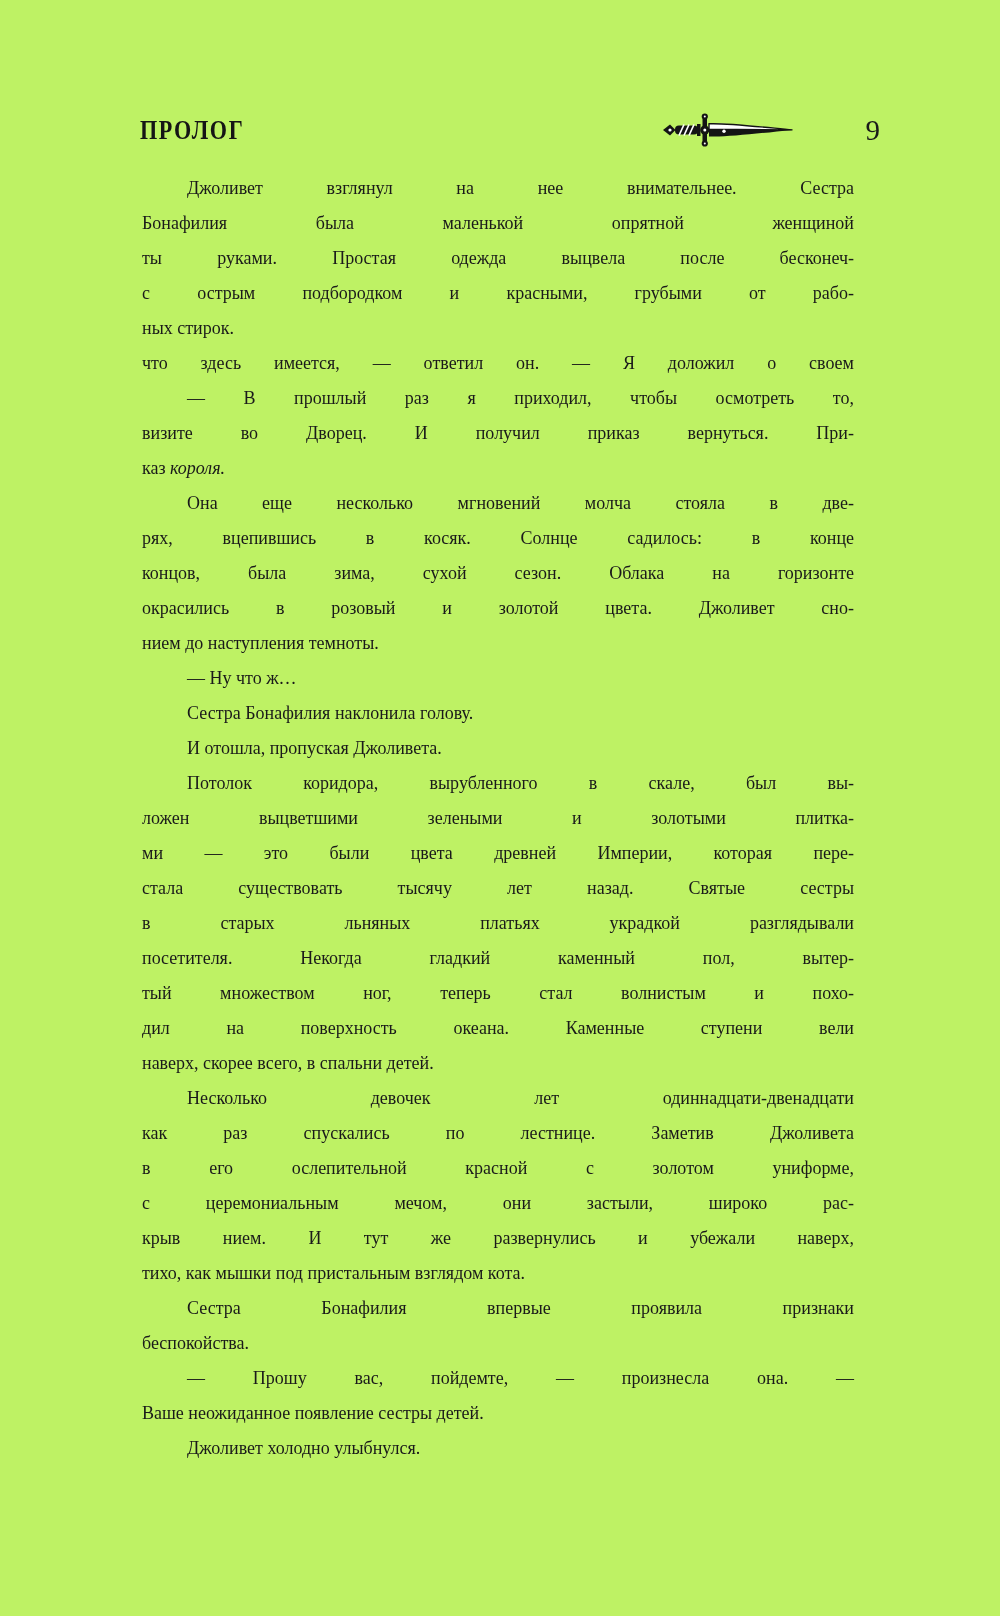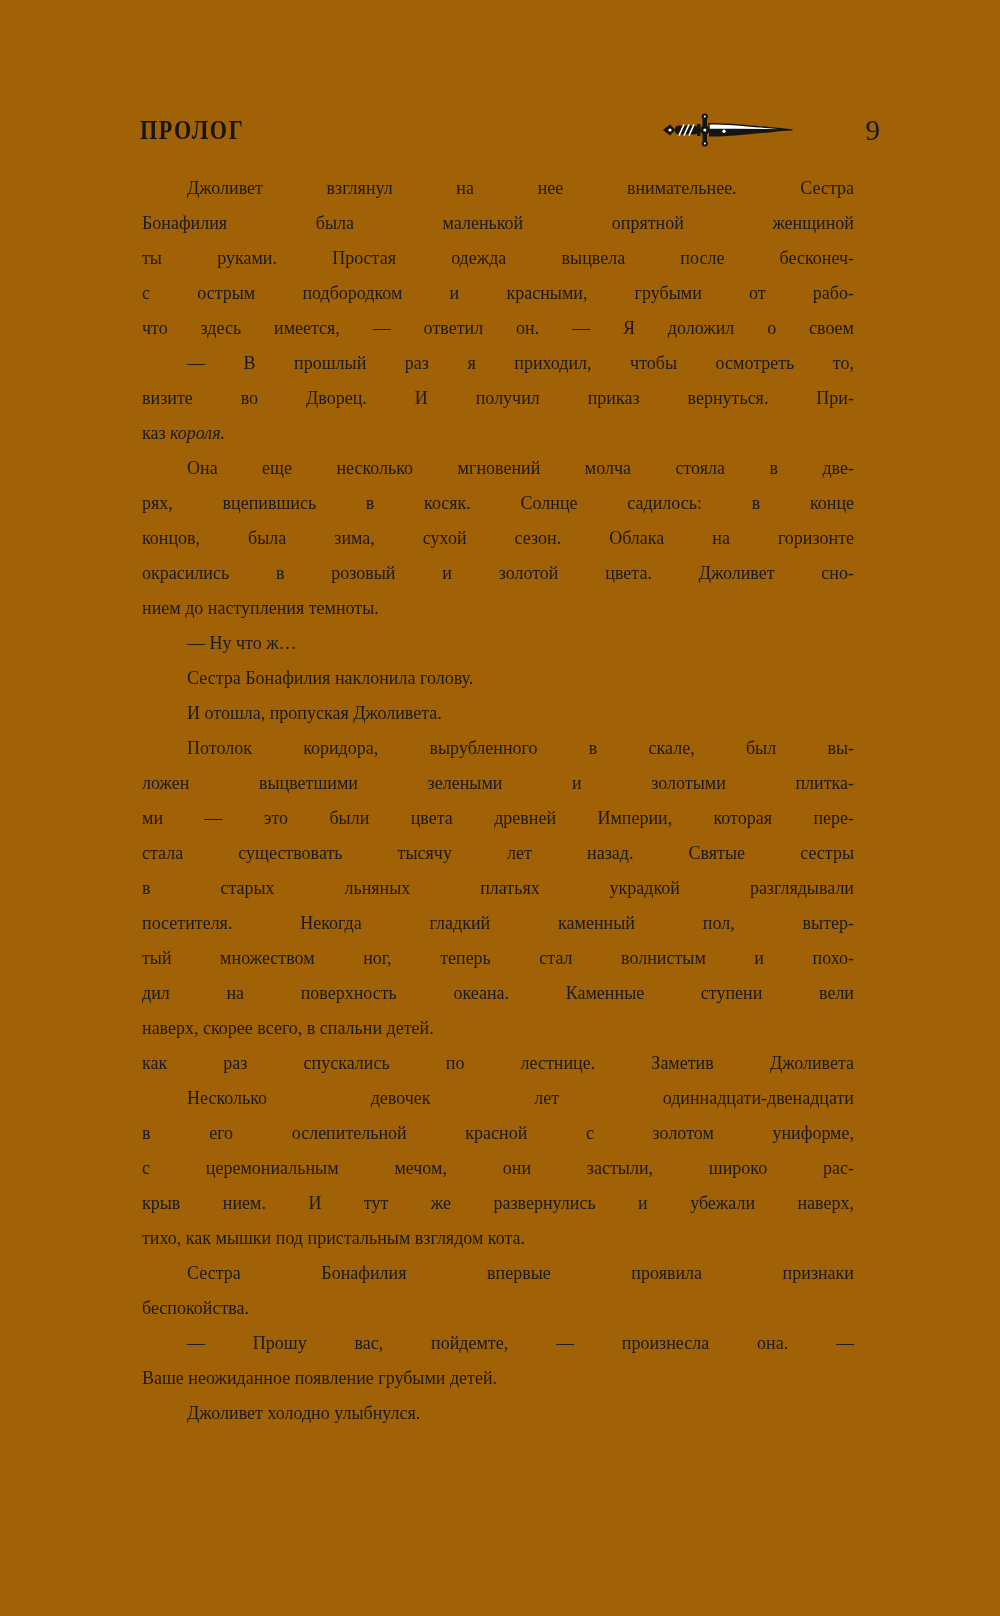--- a/index.html
+++ b/index.html
@@ -4,21 +4,21 @@
 <style>
   html, body {
     margin: 0;
     padding: 0;
     background: #ffffff;
   }
   .page {
     position: relative;
     width: 1000px;
     height: 1616px;
-    background: #a16207;
+    background: #bef264;
     overflow: hidden;
     font-family: "Liberation Serif", serif;
     color: #1a1a1a;
   }
   .header {
     position: relative;
     margin: 112px 120px 0 140px;
     height: 36px;
   }
   .running-title {
@@ -106,20 +106,21 @@
 
     <span class="page-number">9</span>
   </div>
 
   <div class="text-block">
       <div>
         <div class="line first">Джоливет взглянул на нее внимательнее. Сестра</div>
         <div class="line">Бонафилия была маленькой опрятной женщиной</div>
         <div class="line">ты руками. Простая одежда выцвела после бесконеч-</div>
         <div class="line">с острым подбородком и красными, грубыми от рабо-</div>
+        <div class="line para-last">ных стирок.</div>
       </div>
       <div>
         <div class="line">что здесь имеется, — ответил он. — Я доложил о своем</div>
         <div class="line first">— В прошлый раз я приходил, чтобы осмотреть то,</div>
         <div class="line">визите во Дворец. И получил приказ вернуться. При-</div>
         <div class="line para-last">каз <em>короля.</em></div>
       </div>
       <div>
         <div class="line first">Она еще несколько мгновений молча стояла в две-</div>
         <div class="line">рях, вцепившись в косяк. Солнце садилось: в конце</div>
@@ -141,33 +142,33 @@
         <div class="line">ложен выцветшими зелеными и золотыми плитка-</div>
         <div class="line">ми — это были цвета древней Империи, которая пере-</div>
         <div class="line">стала существовать тысячу лет назад. Святые сестры</div>
         <div class="line">в старых льняных платьях украдкой разглядывали</div>
         <div class="line">посетителя. Некогда гладкий каменный пол, вытер-</div>
         <div class="line">тый множеством ног, теперь стал волнистым и похо-</div>
         <div class="line">дил на поверхность океана. Каменные ступени вели</div>
         <div class="line para-last">наверх, скорее всего, в спальни детей.</div>
       </div>
       <div>
+        <div class="line first">Несколько девочек лет одиннадцати-двенадцати</div>
         <div class="line">как раз спускались по лестнице. Заметив Джоливета</div>
-        <div class="line first">Несколько девочек лет одиннадцати-двенадцати</div>
         <div class="line">в его ослепительной красной с золотом униформе,</div>
         <div class="line">с церемониальным мечом, они застыли, широко рас-</div>
         <div class="line">крыв нием. И тут же развернулись и убежали наверх,</div>
         <div class="line para-last">тихо, как мышки под пристальным взглядом кота.</div>
       </div>
       <div>
         <div class="line first">Сестра Бонафилия впервые проявила признаки</div>
         <div class="line para-last">беспокойства.</div>
       </div>
       <div>
         <div class="line first">— Прошу вас, пойдемте, — произнесла она. —</div>
-        <div class="line para-last">Ваше неожиданное появление грубыми детей.</div>
+        <div class="line para-last">Ваше неожиданное появление сестры детей.</div>
       </div>
       <div>
         <div class="line first para-last">Джоливет холодно улыбнулся.</div>
       </div>
     </div>
 
 </div>
 
 </body></html>

